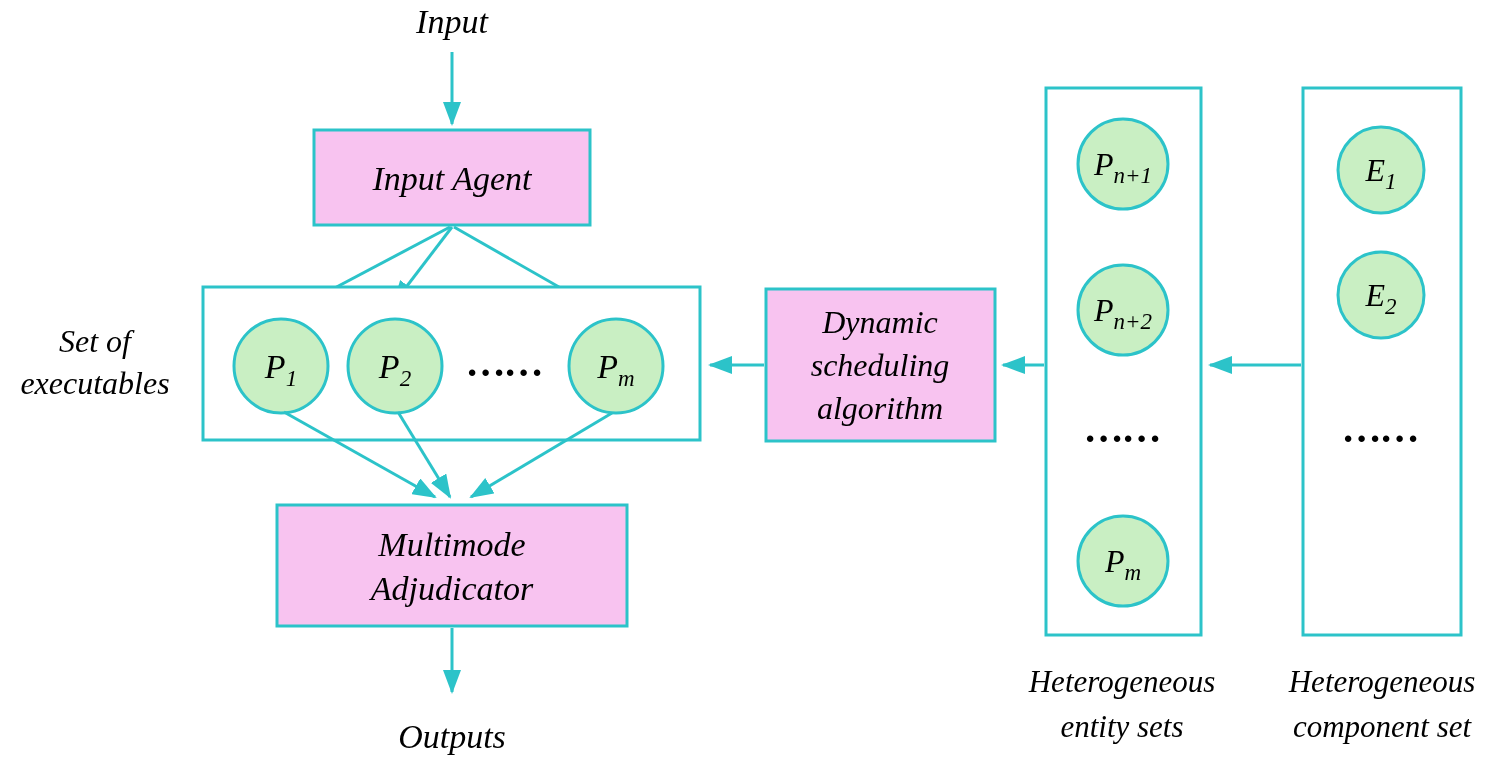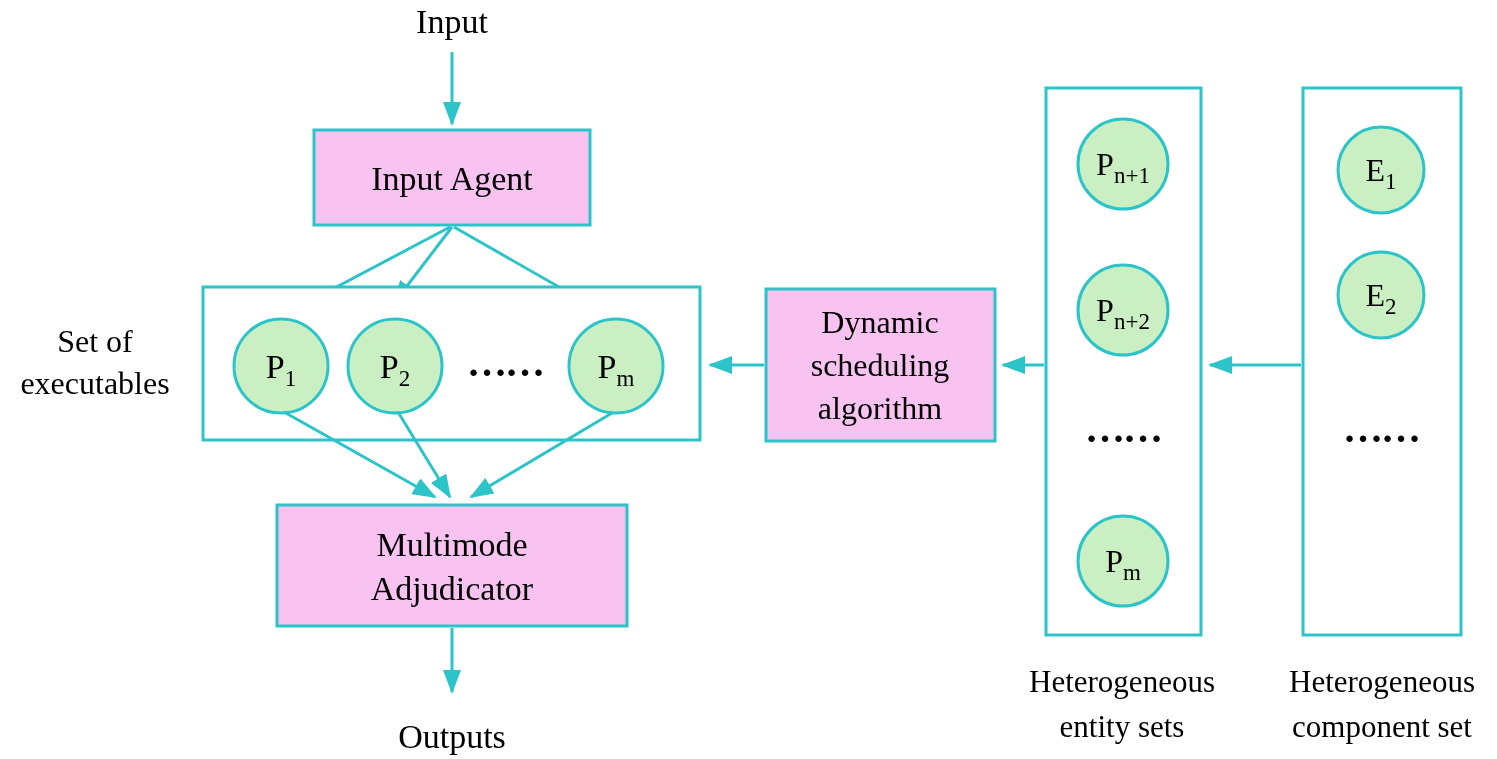--- a/index.html
+++ b/index.html
@@ -9,20 +9,21 @@
     --ink: #000000;
     --bg: #ffffff;
   }
   html, body { margin: 0; padding: 0; background: var(--bg); }
   .stage {
     position: relative;
     width: 1497px;
     height: 759px;
     background: var(--bg);
     font-family: "Liberation Serif", "DejaVu Serif", serif;
+    font-style: italic;
   }
   svg { display: block; }
   .box   { fill: var(--pink);  stroke: var(--teal); stroke-width: 3; }
   .frame { fill: var(--bg);    stroke: var(--teal); stroke-width: 3; }
   .node  { fill: var(--green); stroke: var(--teal); stroke-width: 3; }
   .arrow { stroke: var(--teal); stroke-width: 3; fill: none; marker-end: url(#arrowhead); }
   .arrowhead-shape { fill: var(--teal); stroke: none; }
   .lbl { fill: var(--ink); font-family: "Liberation Serif", "DejaVu Serif", serif; }
   .fs34 { font-size: 34px; }
   .fs32 { font-size: 32px; }

